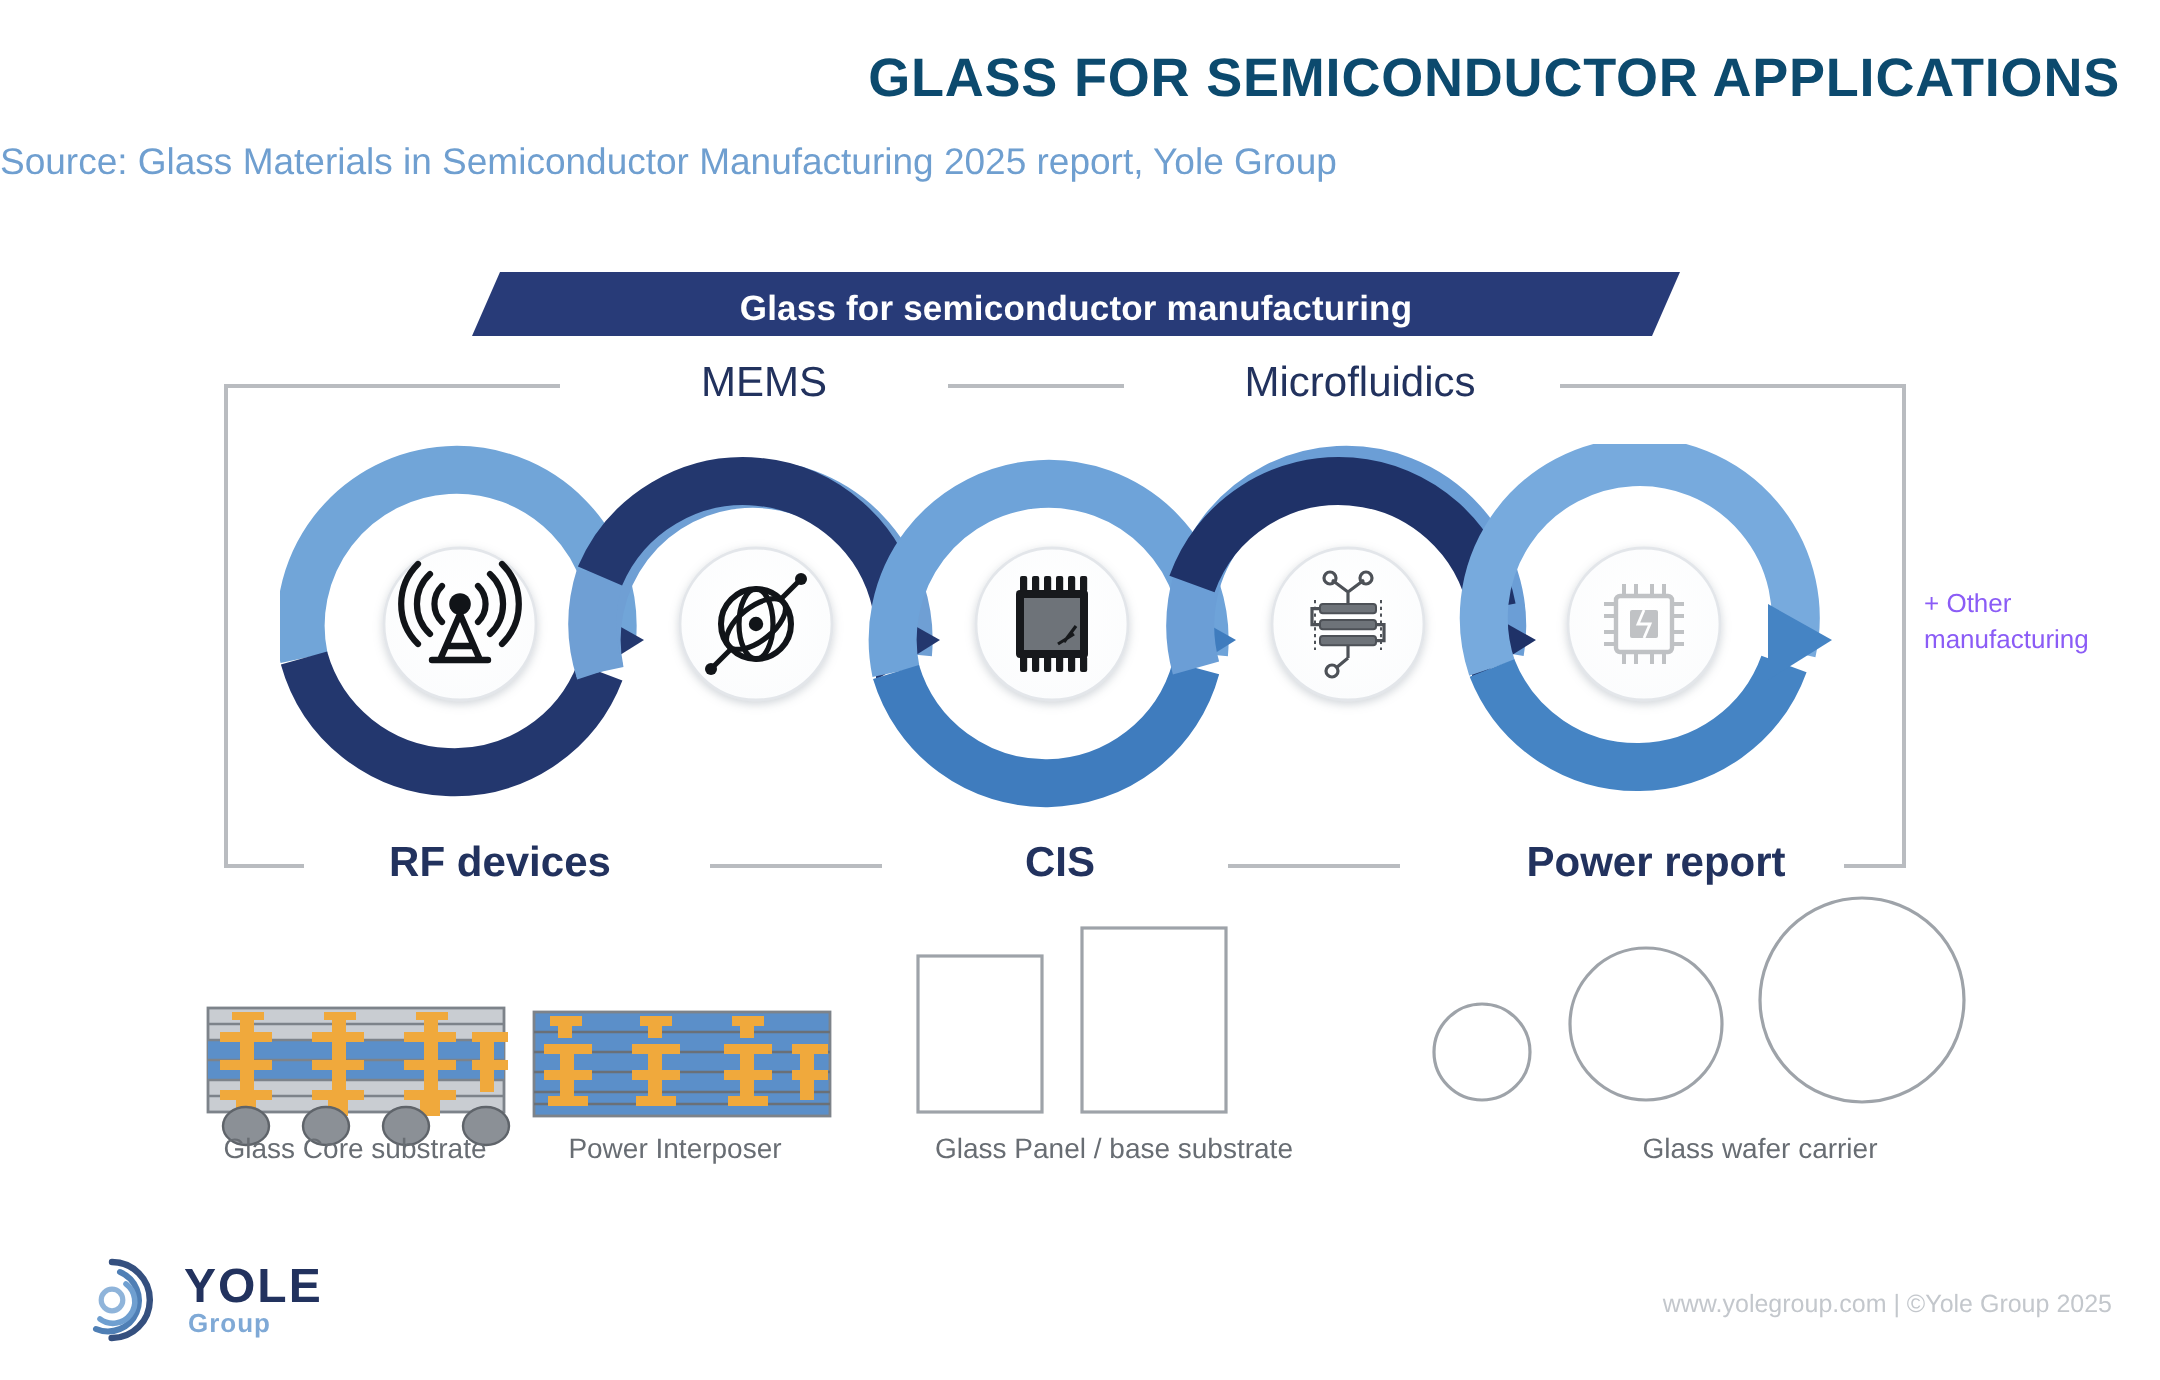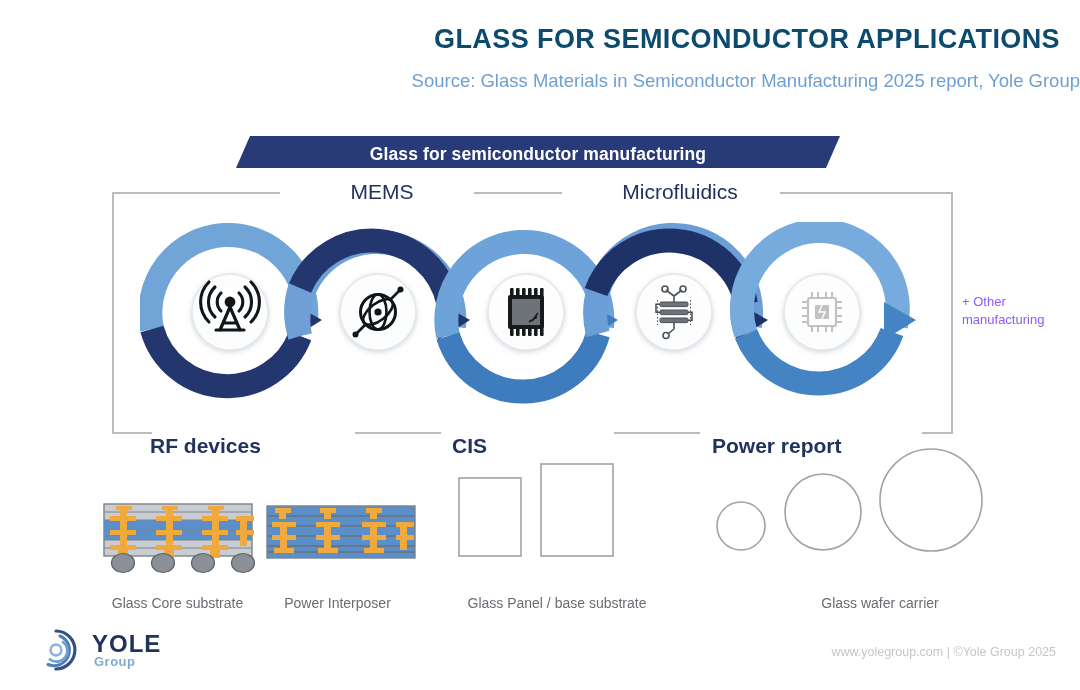--- a/index.html
+++ b/index.html
@@ -27,21 +27,21 @@
     font-weight: bold;
     letter-spacing: 0.4px;
     color: #0c4a6e;
     font-family: "Liberation Sans", sans-serif;
   }
   #infographic-source {
     position: absolute;
     left: 0;
     top: 70px;
     width: 1080px;
-    text-align: right;
+    text-align: left;
     font-size: 18.5px;
     font-weight: normal;
     color: #6f9fd0;
     font-family: "Liberation Sans", sans-serif;
   }
 
   
   #banner-wrap {
     position: absolute;
     left: 236px;
@@ -94,22 +94,22 @@
   }
   #cat-mems          { left: 296px; width: 172px; }
   #cat-microfluidics { left: 572px; width: 216px; }
 
   .cat-label-bot {
     position: absolute;
     top: 420px;
     font-size: 21px;
     font-weight: bold;
     color: #22325e;
+    text-align: center;
     white-space: nowrap;
-    margin-top: 14px;
   }
   #cat-rf    { left: 150px; width: 200px; }
   #cat-cis   { left: 452px; width: 156px; }
   #cat-power { left: 712px; width: 232px; }
 
   
   #ring-chain {
     position: absolute;
     left: 140px;
     top: 222px;
@@ -132,21 +132,20 @@
   
   #artifacts { position: absolute; left: 0; top: 444px; width: 1080px; height: 150px; }
 
   .artifact-caption {
     position: absolute;
     font-size: 14px;
     color: #686d73;
     text-align: center;
     white-space: nowrap;
     font-weight: normal;
-    margin-top: 29px;
   }
   #caption-core        { left: 80px;  top: 566px; width: 195px; }
   #caption-interposer  { left: 255px; top: 566px; width: 165px; }
   #caption-panel       { left: 432px; top: 566px; width: 250px; }
   #caption-wafer       { left: 759px; top: 566px; width: 242px; }
 
   
   #footer-logo {
     position: absolute;
     left: 30px;

